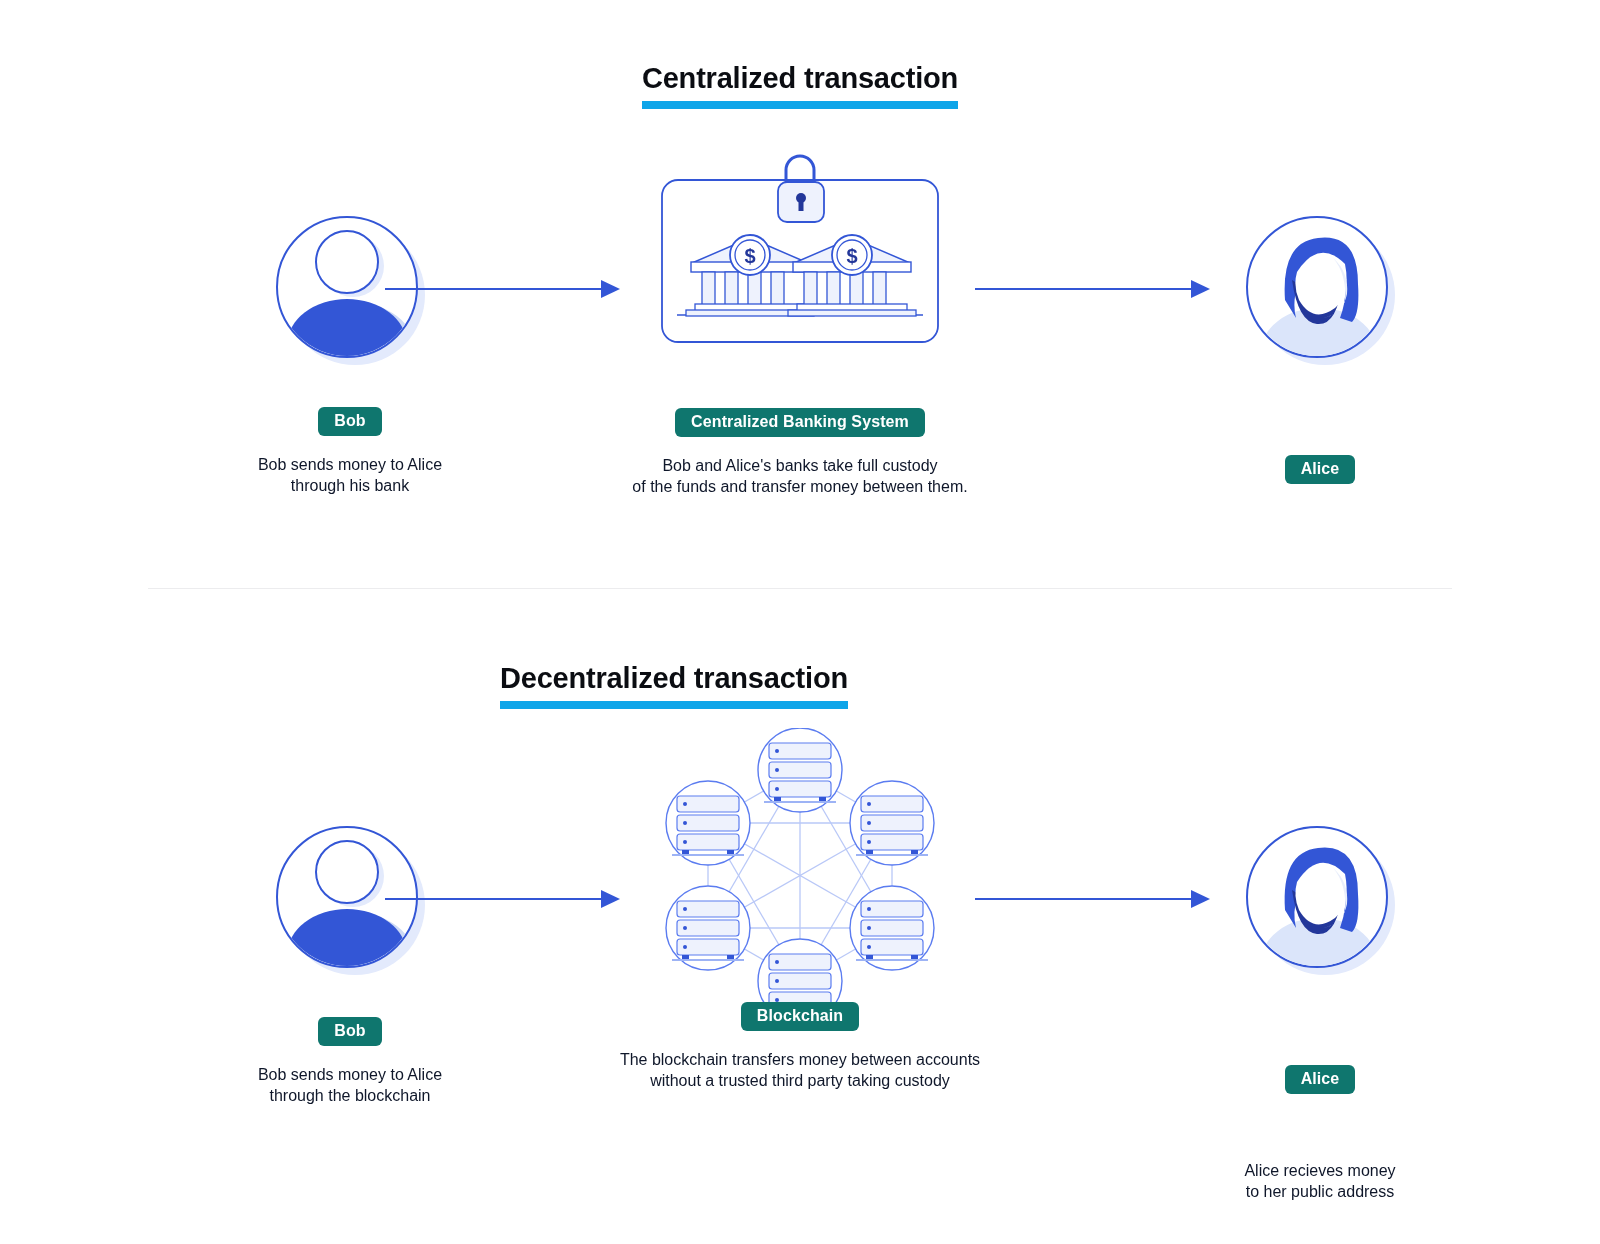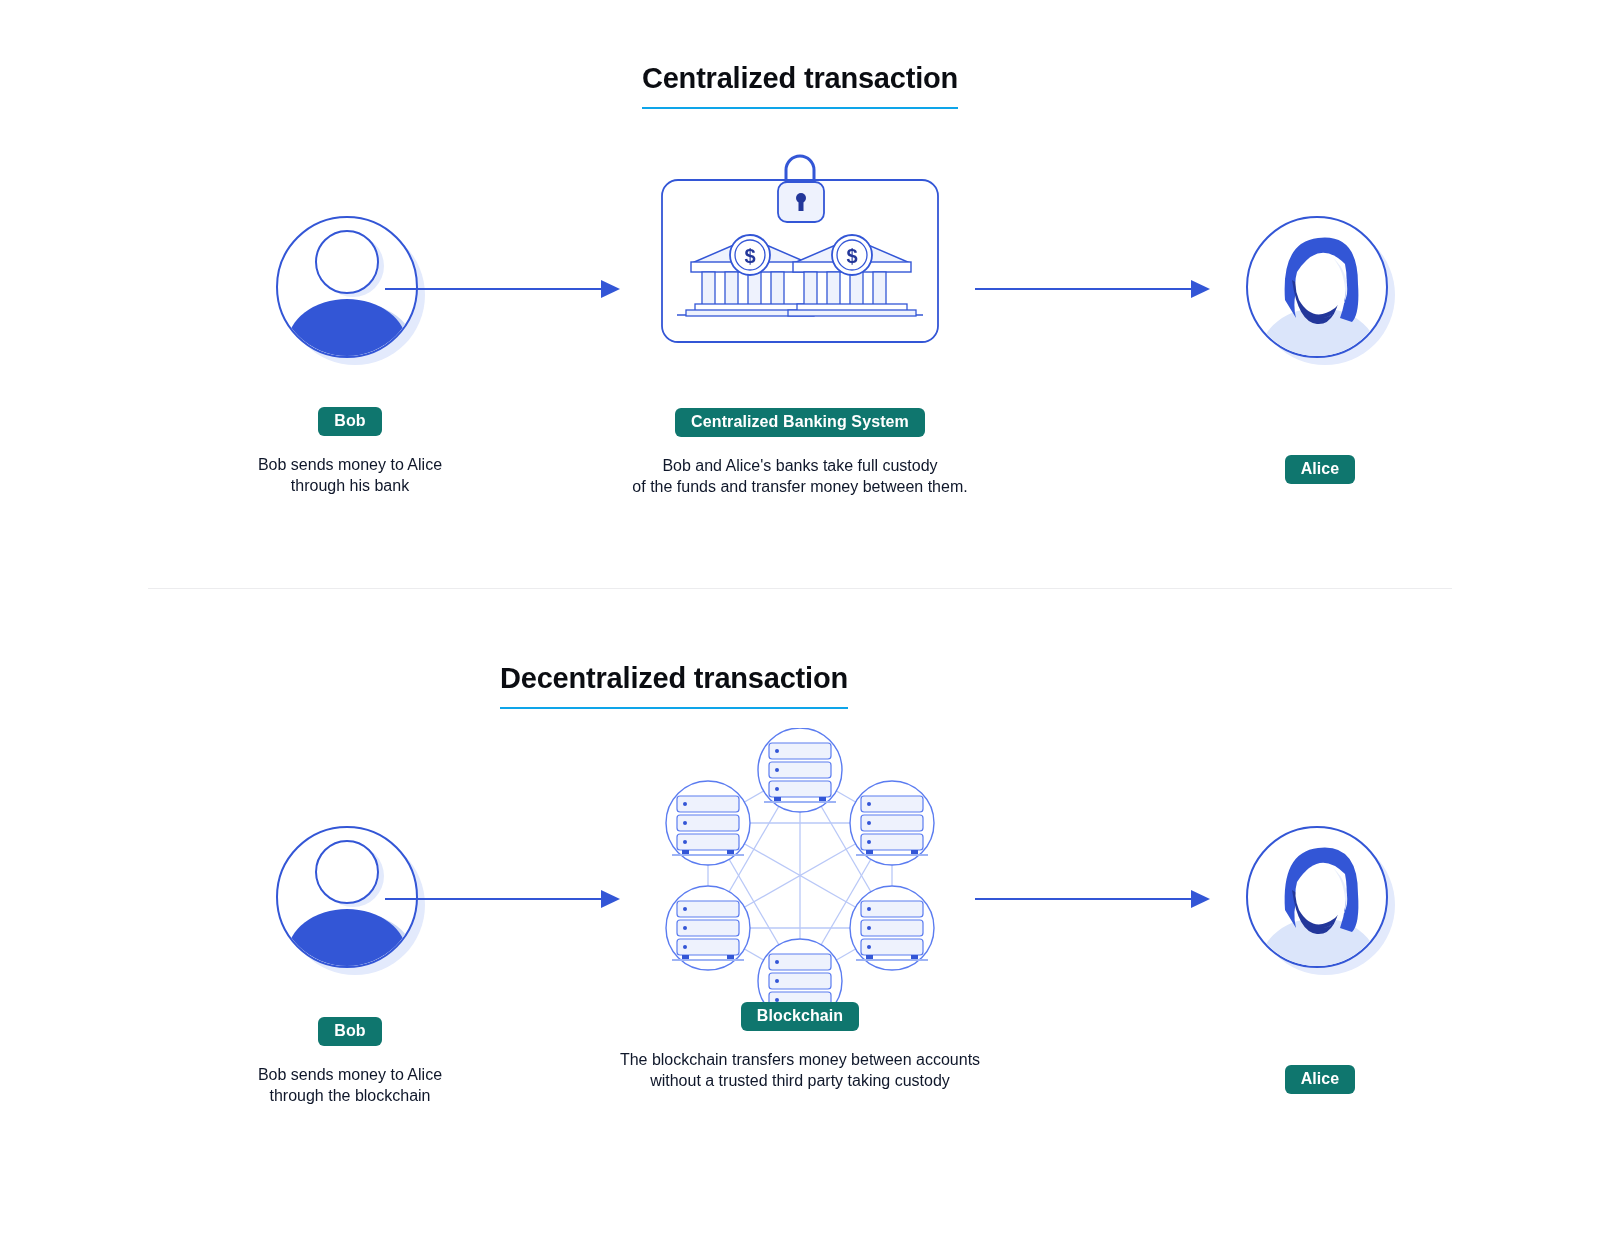--- a/index.html
+++ b/index.html
@@ -10,21 +10,21 @@
   }
   .section{position:absolute;left:0;width:1600px;}
   #section-centralized{top:0;height:600px;}
   #section-decentralized{top:600px;height:644px;}
 
   .section-title{
     text-align:center;font-size:29px;font-weight:bold;letter-spacing:-0.2px;
     color:#0b0d12;padding-top:0;
   }
   .section-title span{
-    display:inline-block;border-bottom:2px solid #0ea5e9;padding-bottom:12px;
+    display:inline-block;border-bottom:8px solid #0ea5e9;padding-bottom:6px;
   }
 
   .col{
     position:relative;display:flex;flex-direction:column;align-items:center;
   }
   .col-left{width:420px;margin-left:70px;}
   .col-mid{width:560px;}
   .col-right{width:420px;margin-right:70px;gap:48px;}
 
   .visual{
@@ -292,14 +292,16 @@
           <path d="M50 100 q-4 -58 33 -62 q40 -5 40 46 q2 30 -6 38 l-12 -4 q8 -22 4 -40 q-24 16 -46 6 q-6 18 -2 34 z" fill="#3356d6"></path>
           <path d="M57 80 q6 42 25 44 q20 2 25 -40 q-24 14 -50 -4 z" fill="#23379a"></path>
           <path d="M62 72 q22 -34 48 -8 q6 30 -10 44 q-22 16 -36 -8 q-6 -14 -2 -28 z" fill="#ffffff"></path>
           <path d="M98 58 q14 16 12 44 q-8 14 -22 16 q20 -4 24 -24 q2 -22 -14 -36 z" fill="#e9eefb"></path>
         </g>
       </svg>
     </div>
     <div class="badge-wrap" style="margin-top:32px;">
       <span class="badge">Alice</span>
     </div>
+    <div class="caption">Alice recieves money
+to her public address</div>
   </div>
 </div>
 
 </body></html>

